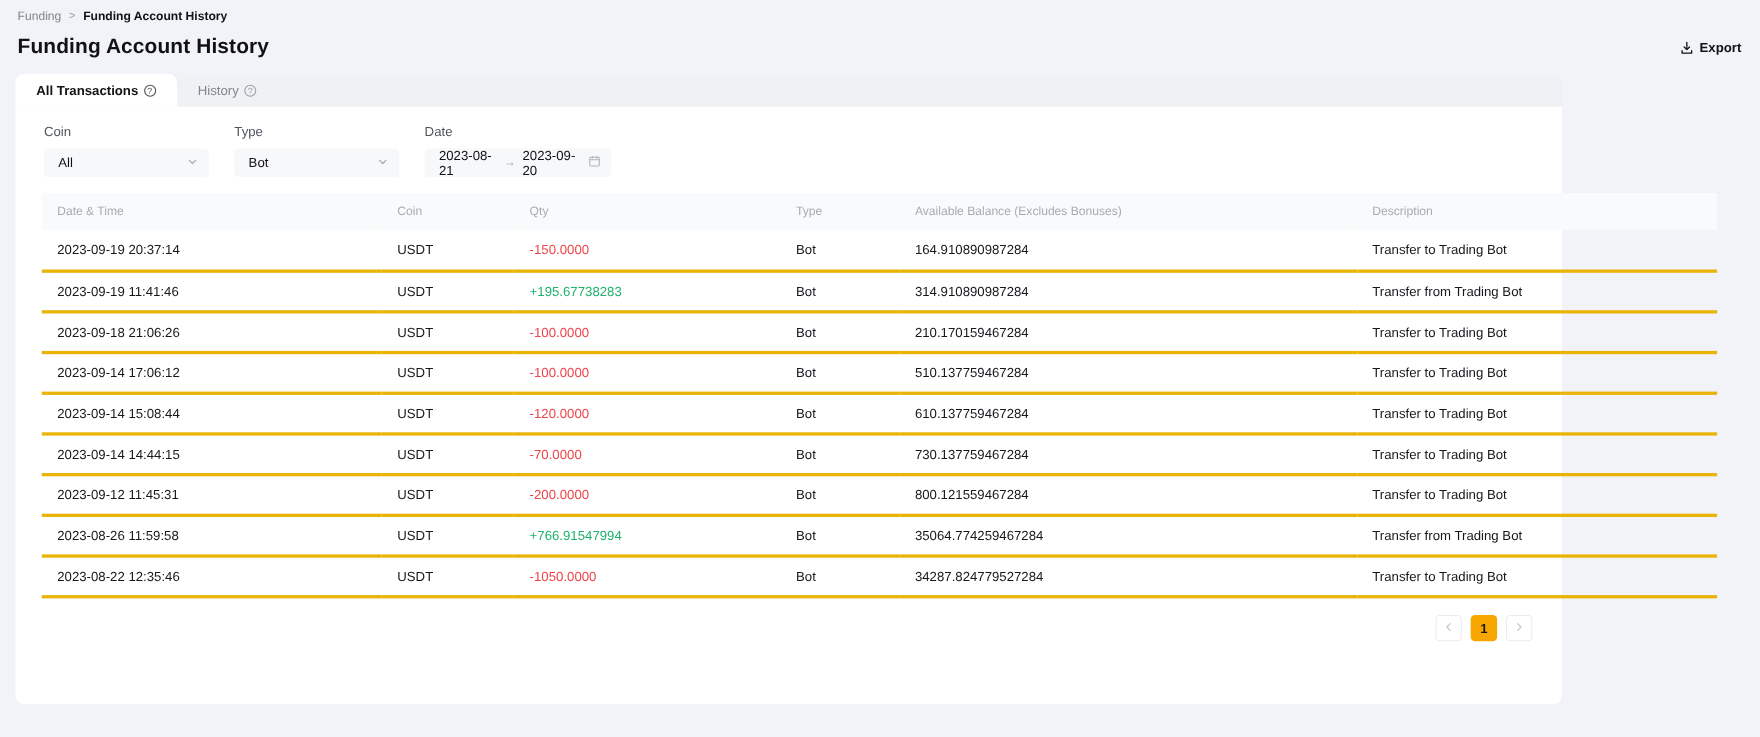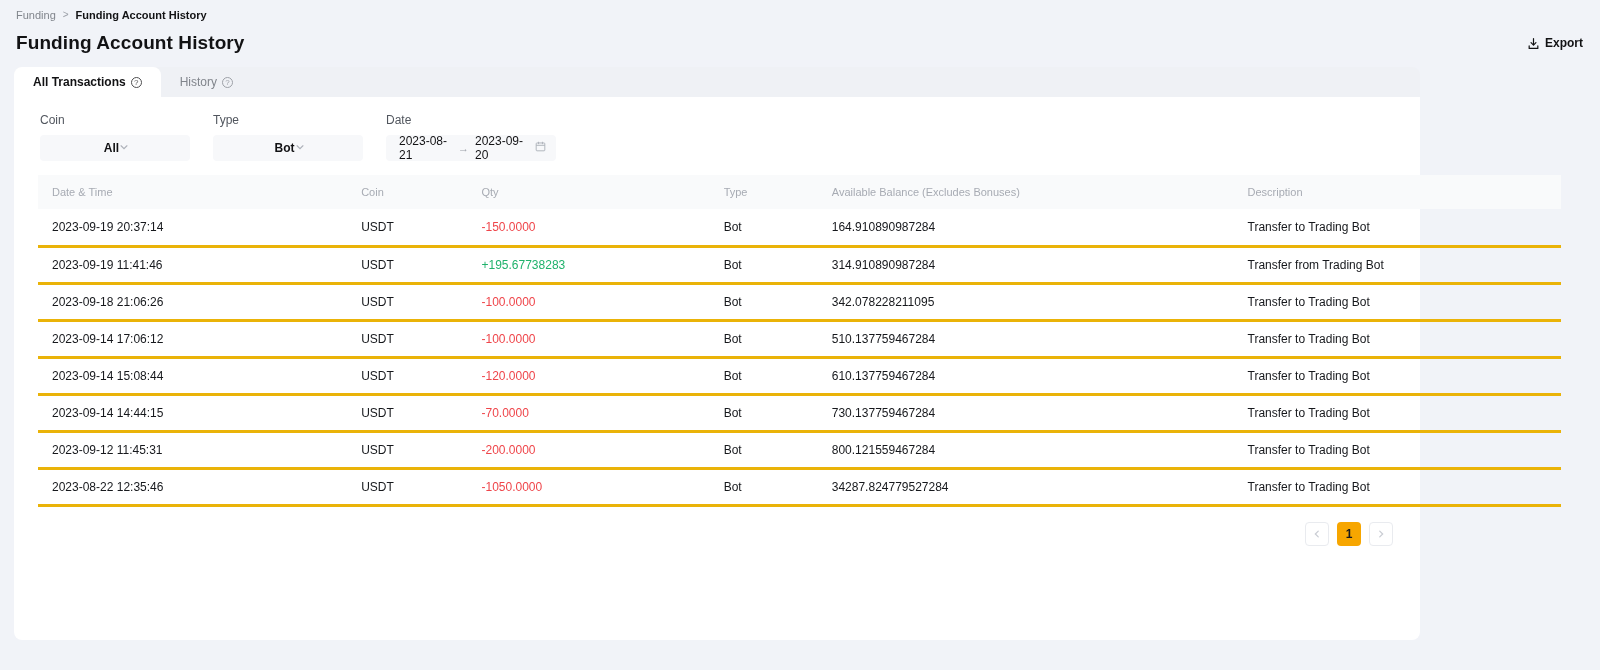--- a/index.html
+++ b/index.html
@@ -25,21 +25,21 @@
   .tab { display:inline-flex; align-items:center; gap:5px; padding:0 19px; font-size:12px; color:#81858c; cursor:pointer; white-space:nowrap; }
   .tab.active { background:#ffffff; color:#121214; font-weight:700; border-radius:8px 8px 0 0; }
   .info-ic { width:11px; height:11px; border:1px solid currentColor; border-radius:50%; font-size:8px; line-height:9px; text-align:center; display:inline-block; opacity:.75; font-weight:400; }
 
   .card-body { background:#ffffff; border-radius:0 0 8px 8px; height:543px; position:relative; }
 
   
   .filters { display:flex; gap:23px; padding:16px 26px 14px; }
   .f-label { font-size:12px; color:#51565e; margin-bottom:8px; }
   .f-control { height:26px; background:#f7f8fa; border-radius:4px; display:flex; align-items:center; padding:0 10px 0 13px; font-size:12px; color:#121214; cursor:pointer; }
-  .f-select { width:150px; justify-content:center;font-weight:bold; }
+  .f-select { width:150px; justify-content:space-between; }
   .f-date { width:170px; font-weight:500; }
   .range-arrow { color:#9ca0a8; margin:0 6px; font-weight:400; font-size:11px; }
   .f-date svg { margin-left:7px; }
 
   
   table { width:1523px; margin:0 24px; border-collapse:collapse; table-layout:fixed; }
   thead tr { background:#f9fafb; }
   th { text-align:left; font-weight:400; font-size:11px; color:#a7abb3; padding:11px 14px; white-space:nowrap; overflow:hidden; }
   td { font-size:12px; color:#16181c; padding:0 14px; height:37px; border-bottom:3px solid #eab308; white-space:nowrap; overflow:hidden; }
   td.neg { color:#ef454a; }
@@ -163,21 +163,21 @@
           <td class="pos">+195.67738283</td>
           <td>Bot</td>
           <td>314.910890987284</td>
           <td>Transfer from Trading Bot</td>
         </tr>
             <tr>
           <td>2023-09-18 21:06:26</td>
           <td>USDT</td>
           <td class="neg">-100.0000</td>
           <td>Bot</td>
-          <td>342.078228211095</td>
+          <td>210.170159467284</td>
           <td>Transfer to Trading Bot</td>
         </tr>
             <tr>
           <td>2023-09-14 17:06:12</td>
           <td>USDT</td>
           <td class="neg">-100.0000</td>
           <td>Bot</td>
           <td>510.137759467284</td>
           <td>Transfer to Trading Bot</td>
         </tr>
@@ -197,20 +197,28 @@
           <td>730.137759467284</td>
           <td>Transfer to Trading Bot</td>
         </tr>
             <tr>
           <td>2023-09-12 11:45:31</td>
           <td>USDT</td>
           <td class="neg">-200.0000</td>
           <td>Bot</td>
           <td>800.121559467284</td>
           <td>Transfer to Trading Bot</td>
+        </tr>
+            <tr>
+          <td>2023-08-26 11:59:58</td>
+          <td>USDT</td>
+          <td class="pos">+766.91547994</td>
+          <td>Bot</td>
+          <td>35064.774259467284</td>
+          <td>Transfer from Trading Bot</td>
         </tr>
             <tr>
           <td>2023-08-22 12:35:46</td>
           <td>USDT</td>
           <td class="neg">-1050.0000</td>
           <td>Bot</td>
           <td>34287.824779527284</td>
           <td>Transfer to Trading Bot</td>
         </tr>
           </tbody>

